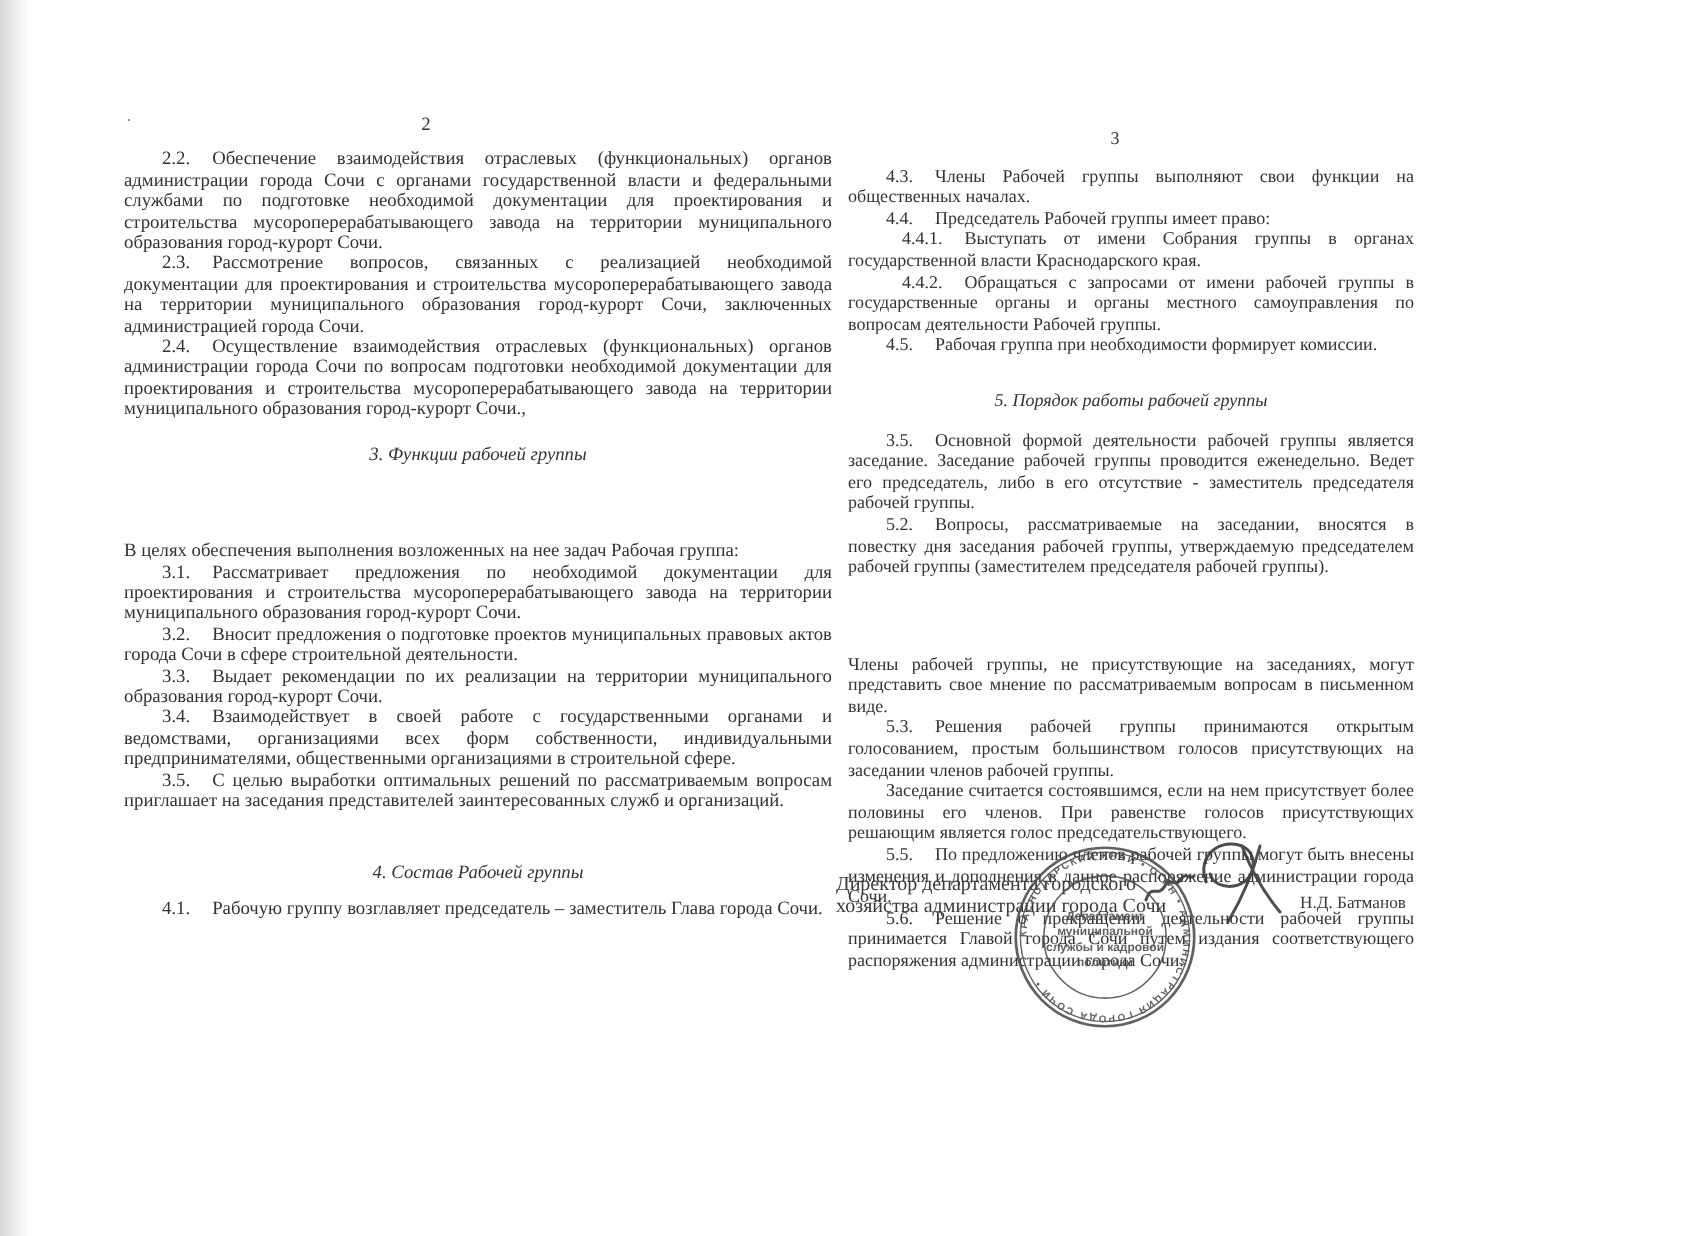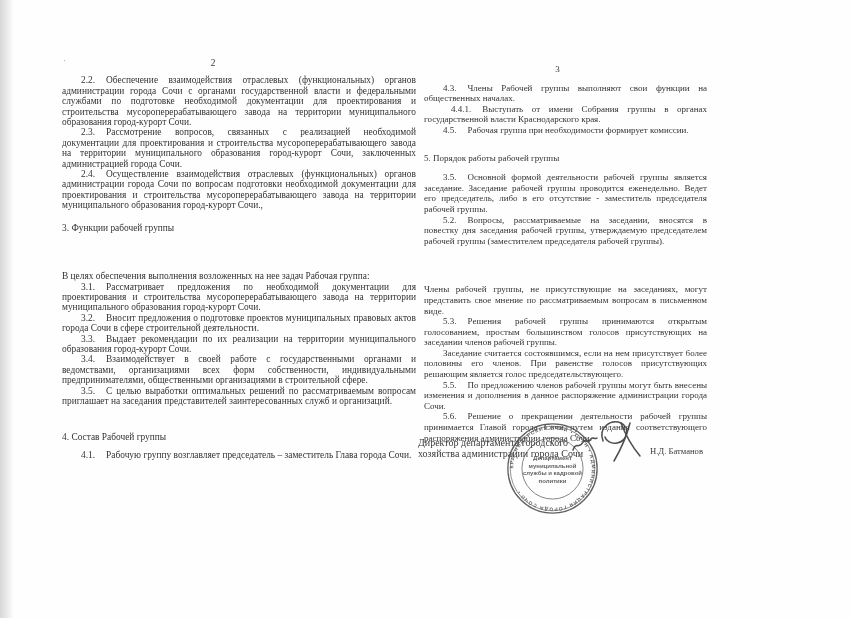--- a/index.html
+++ b/index.html
@@ -18,21 +18,21 @@
   .page-left{left:62px;top:58px;width:354px;font-size:9.4px;line-height:10.4px;}
   .page-right{left:424px;top:64px;width:283px;font-size:9px;line-height:10.6px;}
   .pagenum{text-align:center;}
   .page-left .pagenum{margin-bottom:7px;transform:translateX(-26px);}
   .page-right .pagenum{margin-bottom:8px;transform:translateX(-8px);}
   p{margin:0;text-align:justify;}
   .para{text-indent:19px;}
   .sub{text-indent:27px;}
   .noindent{text-indent:0;margin-top:38px;}
   .pnum{margin-right:11px;}
-  .heading{}
+  .heading{text-align:center;font-style:italic;}
   .h3{margin-top:12px;margin-bottom:26px;}
   .h4{margin-top:26px;margin-bottom:7px;}
   .h5{margin-top:17px;margin-bottom:9px;}
   .sig-title{
     position:absolute;left:418px;top:437px;width:215px;
     font-size:10px;line-height:11px;color:#3a3a3a;
   }
   .sig-name{
     position:absolute;left:650px;top:446px;
     font-size:8.6px;color:#3a3a3a;white-space:nowrap;
@@ -71,21 +71,23 @@
 
   <div class="heading h4">4. Состав Рабочей группы</div>
 
   <p class="para"><span class="pnum">4.1.</span><span>Рабочую группу возглавляет председатель – заместитель Глава города Сочи.</span></p>
 </div>
 
 <div class="page page-right">
   <div class="pagenum">3</div>
 
   <p class="para"><span class="pnum">4.3.</span><span>Члены Рабочей группы выполняют свои функции на общественных началах.</span></p>
+  <p class="para"><span class="pnum">4.4.</span><span>Председатель Рабочей группы имеет право:</span></p>
   <p class="para sub"><span class="pnum">4.4.1.</span><span>Выступать от имени Собрания группы в органах государственной власти Краснодарского края.</span></p>
+  <p class="para sub"><span class="pnum">4.4.2.</span><span>Обращаться с запросами от имени рабочей группы в государственные органы и органы местного самоуправления по вопросам деятельности Рабочей группы.</span></p>
   <p class="para"><span class="pnum">4.5.</span><span>Рабочая группа при необходимости формирует комиссии.</span></p>
 
   <div class="heading h5">5. Порядок работы рабочей группы</div>
 
   <p class="para"><span class="pnum">3.5.</span><span>Основной формой деятельности рабочей группы является заседание. Заседание рабочей группы проводится еженедельно. Ведет его председатель, либо в его отсутствие - заместитель председателя рабочей группы.</span></p>
   <p class="para"><span class="pnum">5.2.</span><span>Вопросы, рассматриваемые на заседании, вносятся в повестку дня заседания рабочей группы, утверждаемую председателем рабочей группы (заместителем председателя рабочей группы).</span></p>
   <p class="noindent">Члены рабочей группы, не присутствующие на заседаниях, могут представить свое мнение по рассматриваемым вопросам в письменном виде.</p>
   <p class="para"><span class="pnum">5.3.</span><span>Решения рабочей группы принимаются открытым голосованием, простым большинством голосов присутствующих на заседании членов рабочей группы.</span></p>
   <p class="para">Заседание считается состоявшимся, если на нем присутствует более половины его членов. При равенстве голосов присутствующих решающим является голос председательствующего.</p>
   <p class="para"><span class="pnum">5.5.</span><span>По предложению членов рабочей группы могут быть внесены изменения и дополнения в данное распоряжение администрации города Сочи.</span></p>

